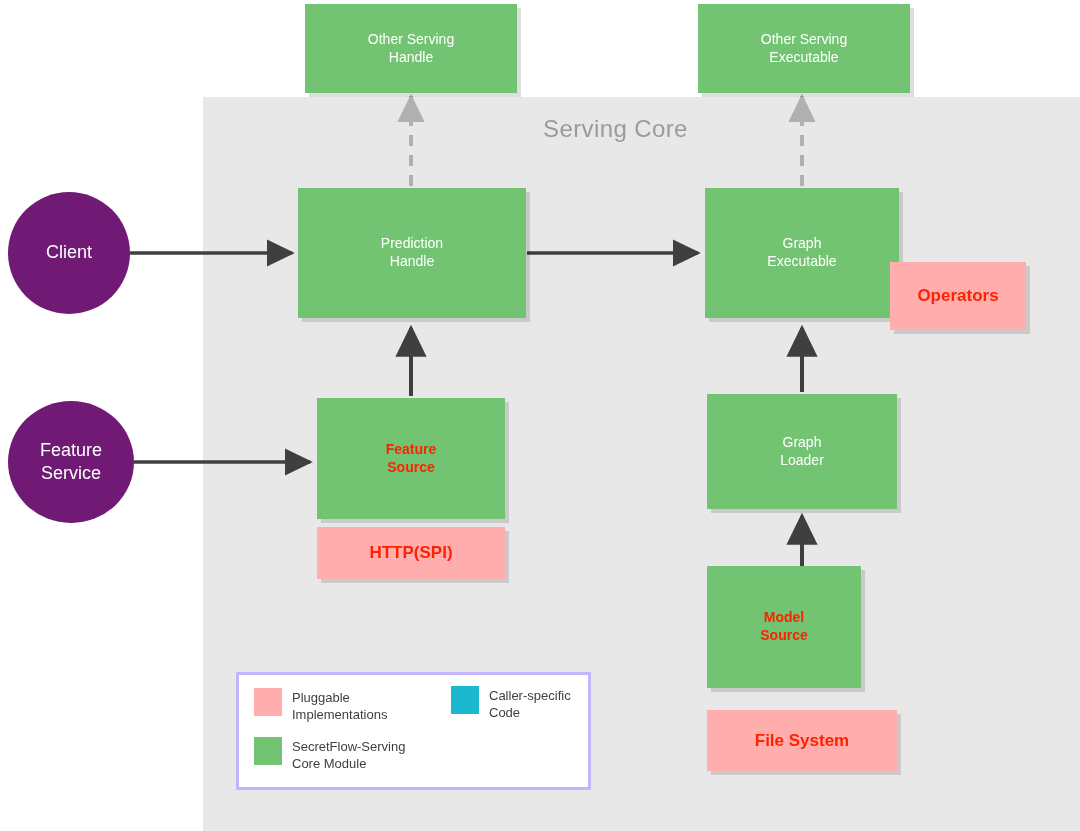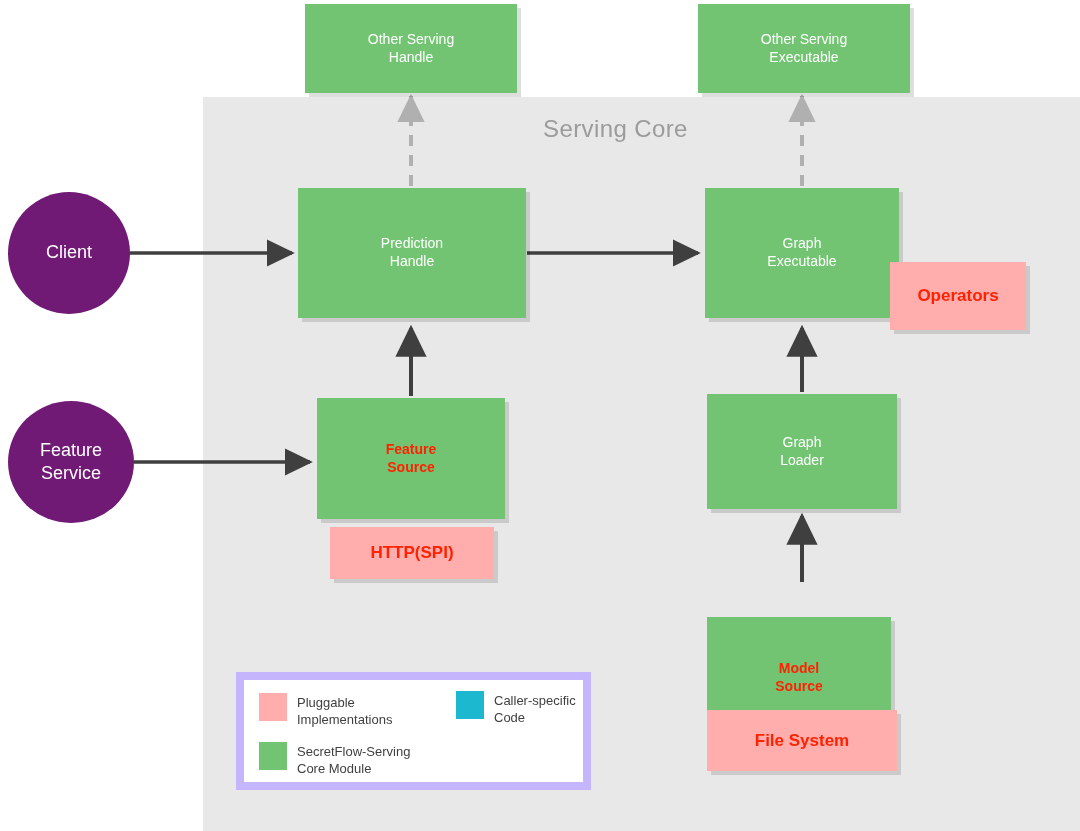--- a/index.html
+++ b/index.html
@@ -72,21 +72,21 @@
     font-size: 18px;
     line-height: 1.3;
   }
   .legend {
     position: absolute;
     left: 236px;
     top: 672px;
     width: 355px;
     height: 118px;
     background: #ffffff;
-    border: 8px solid #c4b5fd;
+    border: 3px solid #c4b5fd;
     box-sizing: border-box;
   }
   .legend-item {
     position: absolute;
     display: flex;
     align-items: flex-start;
   }
   .legend-swatch {
     width: 28px;
     height: 28px;
@@ -150,25 +150,25 @@
 Executable</div>
 
   <div class="box green shadow" style="left:298px; top:188px; width:228px; height:130px; white-space:pre-line;">Prediction
 Handle</div>
   <div class="box green shadow" style="left:705px; top:188px; width:194px; height:130px; white-space:pre-line;">Graph
 Executable</div>
   <div class="box pink shadow" style="left:890px; top:262px; width:136px; height:68px;">Operators</div>
 
   <div class="box green red-text shadow" style="left:317px; top:398px; width:188px; height:121px; white-space:pre-line;">Feature
 Source</div>
-  <div class="box pink shadow" style="left:330px; top:527px; width:164px; height:52px;">HTTP(SPI)</div>
+  <div class="box pink shadow" style="left:317px; top:527px; width:188px; height:52px;">HTTP(SPI)</div>
 
   <div class="box green shadow" style="left:707px; top:394px; width:190px; height:115px; white-space:pre-line;">Graph
 Loader</div>
-  <div class="box green red-text shadow" style="left:707px; top:617px; width:184px; height:122px; white-space:pre-line;">Model
+  <div class="box green red-text shadow" style="left:707px; top:566px; width:154px; height:122px; white-space:pre-line;">Model
 Source</div>
   <div class="box pink shadow" style="left:707px; top:710px; width:190px; height:61px;">File System</div>
 
   <div class="circle" style="left:8px; top:192px; width:122px; height:122px;">Client</div>
   <div class="circle" style="left:8px; top:401px; width:126px; height:122px; white-space:pre-line;">Feature
 Service</div>
 
   <div class="legend">
     <div class="legend-item" style="left:15px; top:13px;">
       <div class="legend-swatch" style="background:#ffadad;"></div>

